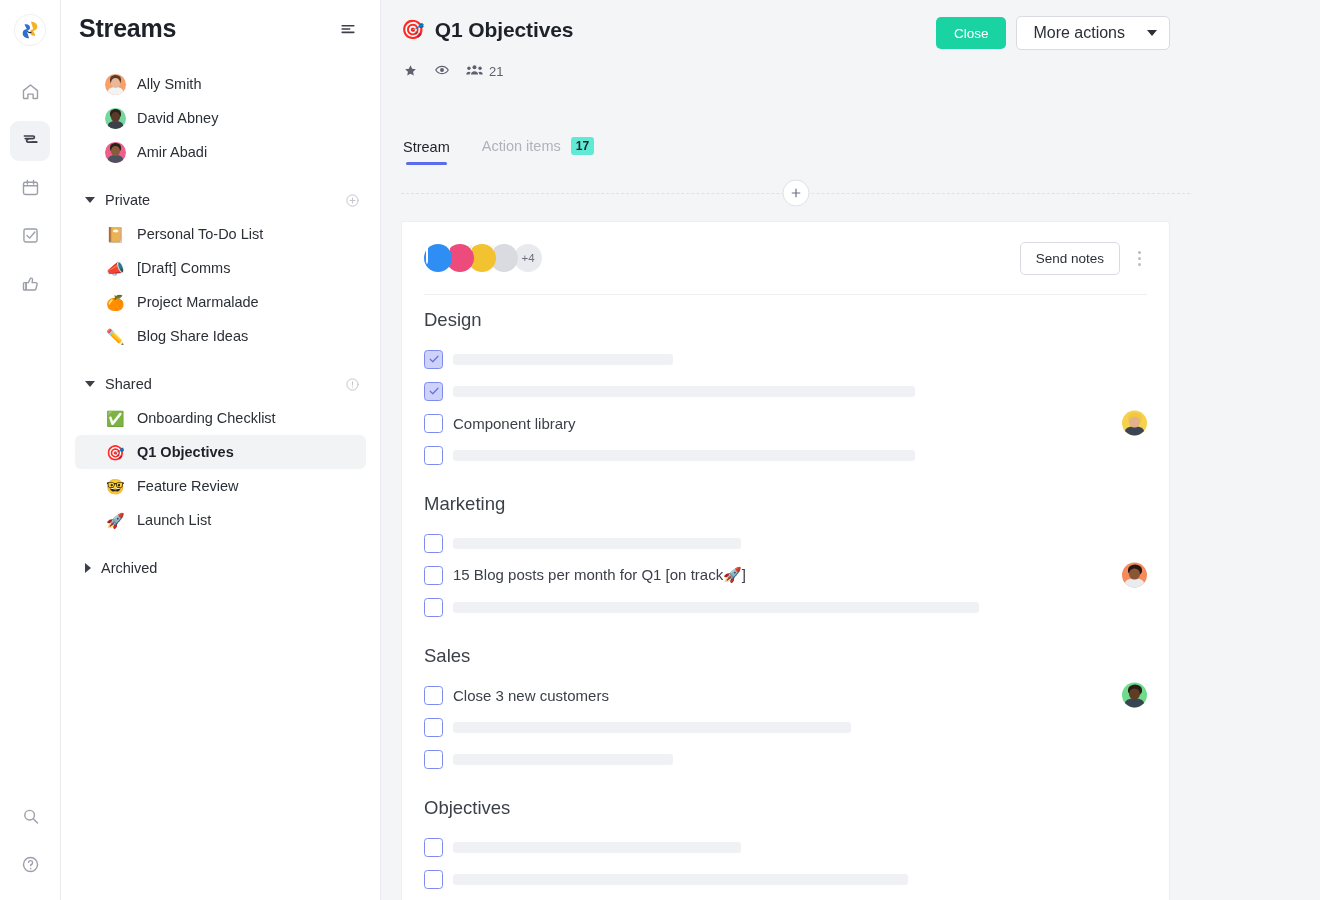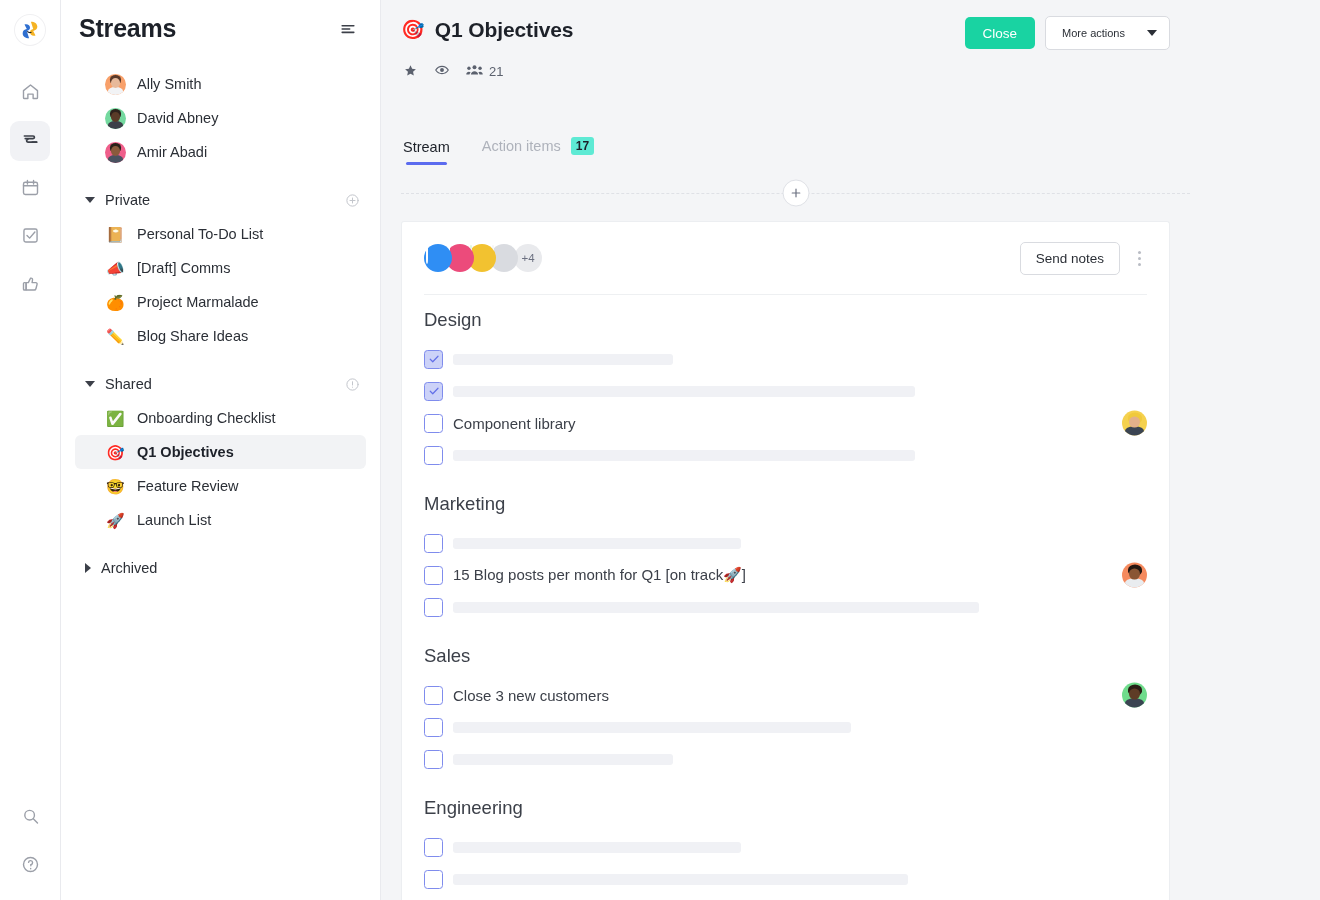--- a/index.html
+++ b/index.html
@@ -90,21 +90,21 @@
   .doc-emoji { font-size: 19px; margin-right: 10px; line-height: 28px; }
   .doc-title { font-size: 21px; font-weight: 700; color: #1d2129; line-height: 28px; letter-spacing: -0.1px; }
   .head-actions { margin-left: auto; display: flex; align-items: center; gap: 10px; }
   .btn-share {
     background: #19d3a2; color: #ffffff; border: 0; border-radius: 5px;
     height: 32px; padding: 0 18px; font-size: 13.5px; font-family: inherit;
     font-weight: 400; cursor: pointer;
   }
   .btn-more {
     background: #ffffff; color: #2b2f36; border: 1px solid #d9dbe0; border-radius: 5px;
-    height: 34px; padding: 0 12px 0 16px; font-size: 11px; font-family: inherit;
+    height: 34px; padding: 0 12px 0 16px; font-size: 16px; font-family: inherit;
     cursor: pointer; display: flex; align-items: center; gap: 22px;
   }
   .tri-down { width: 0; height: 0; border-left: 5px solid transparent; border-right: 5px solid transparent; border-top: 6px solid #2b2f36; }
 
   .meta-row { display: flex; align-items: center; gap: 16px; margin-top: 12px; padding-left: 2px; }
   .meta-item { display: flex; align-items: center; gap: 6px; color: #5b616e; font-size: 13px; cursor: pointer; }
 
   .tabs { display: flex; align-items: flex-end; gap: 32px; margin-top: 22px; padding-left: 2px; }
   .tab { position: relative; padding-bottom: 10px; font-size: 14.5px; color: #aeb2bb; cursor: pointer; display: flex; align-items: center; gap: 10px; }
   .tab.active { color: #1d2129; margin-top: 36px; }
@@ -530,21 +530,21 @@
             </span>
           </div>
           <div class="task">
             <span class="cb"></span>
             <span class="redact" style="width:398px"></span>
           </div>
           <div class="task">
             <span class="cb"></span>
             <span class="redact" style="width:220px"></span>
           </div>
-          <div class="sec-title">Engineering</div>
+          <div class="sec-title">Objectives</div>
           <div class="task">
             <span class="cb"></span>
             <span class="redact" style="width:288px"></span>
           </div>
           <div class="task">
             <span class="cb"></span>
             <span class="redact" style="width:455px"></span>
           </div>
         </div>
     </div>

